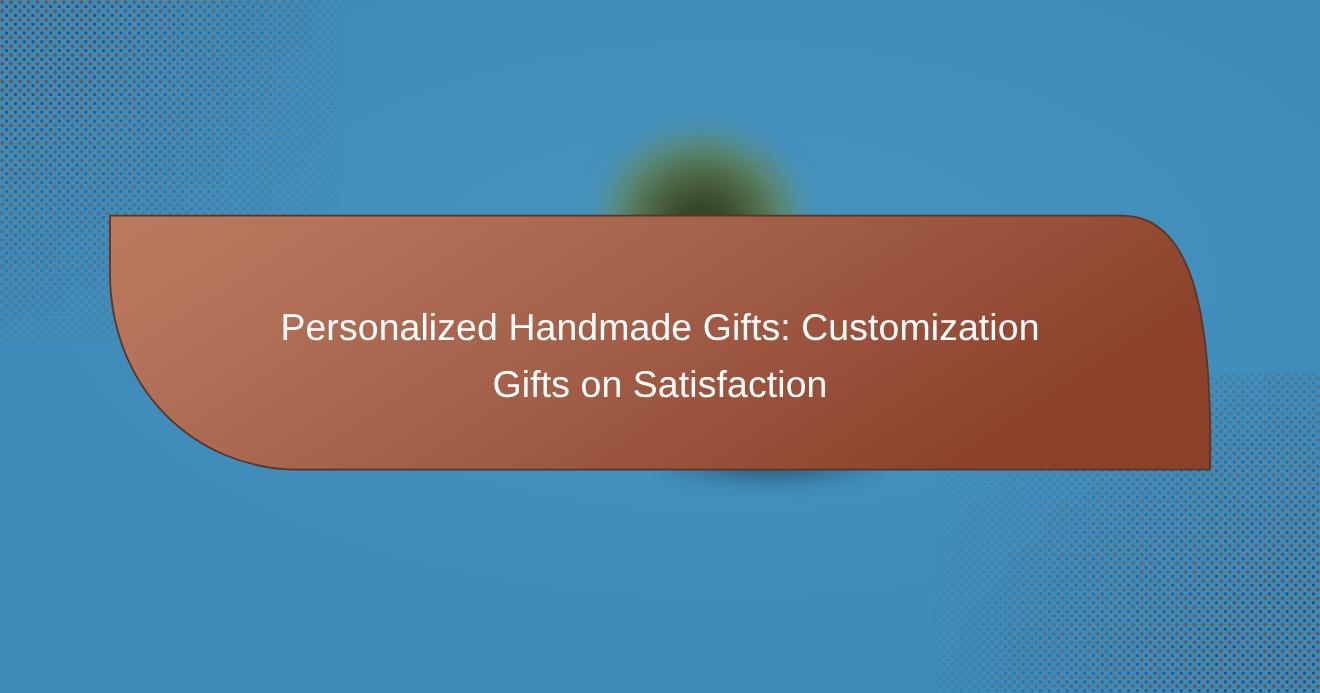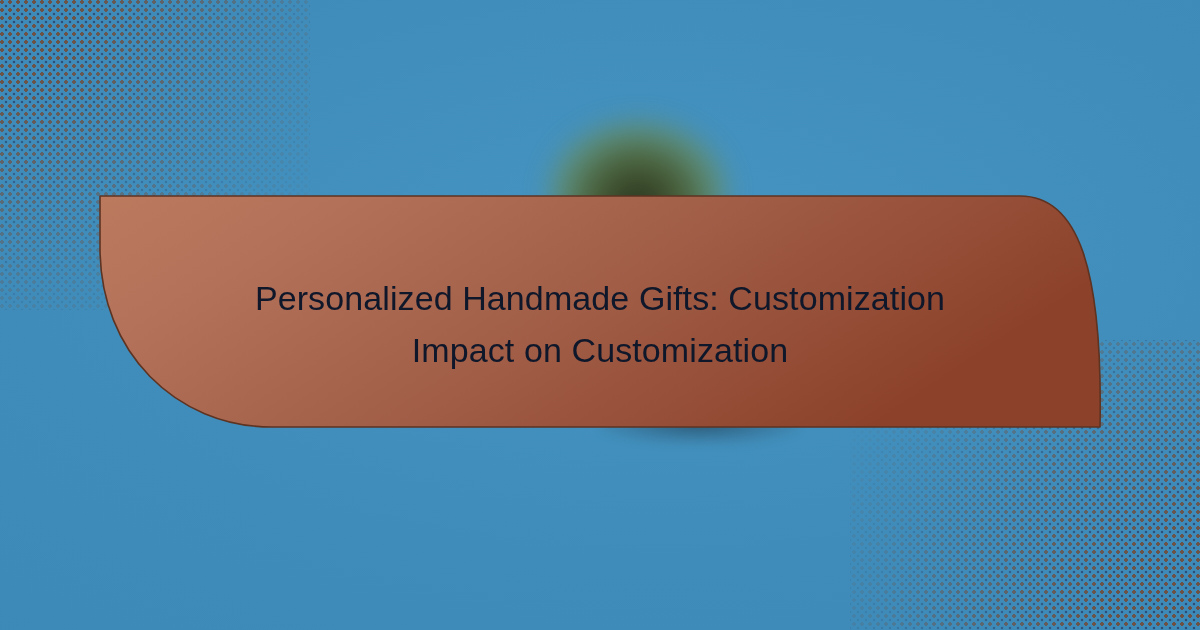--- a/index.html
+++ b/index.html
@@ -106,21 +106,21 @@
     overflow: visible;
   }
 
   
   .title-block {
     position: absolute;
     left: 180px;
     top: 272px;
     width: 840px;
     text-align: center;
-    color: #0f172a;
+    color: #ffffff;
     font-size: 34px;
     line-height: 1.53;
     font-weight: 400;
     letter-spacing: 0.1px;
     text-rendering: optimizeLegibility;
   }
   .title-line {
     display: block;
     white-space: nowrap;
   }
@@ -160,16 +160,16 @@
         L 1020 196
         C 1078 196, 1103 268, 1100 427
         L 272 427
         C 176 427, 100 352, 100 248
         Z" fill="url(#cardGrad)" stroke="#5d3322" stroke-width="1.6" stroke-linejoin="round"></path>
     </svg>
   </div>
 
   <div class="title-block">
     <span class="title-line">Personalized Handmade Gifts: Customization</span>
-    <span class="title-line">Impact on Customization</span>
+    <span class="title-line">Gifts on Satisfaction</span>
   </div>
 
 </div>
 
 </body></html>

